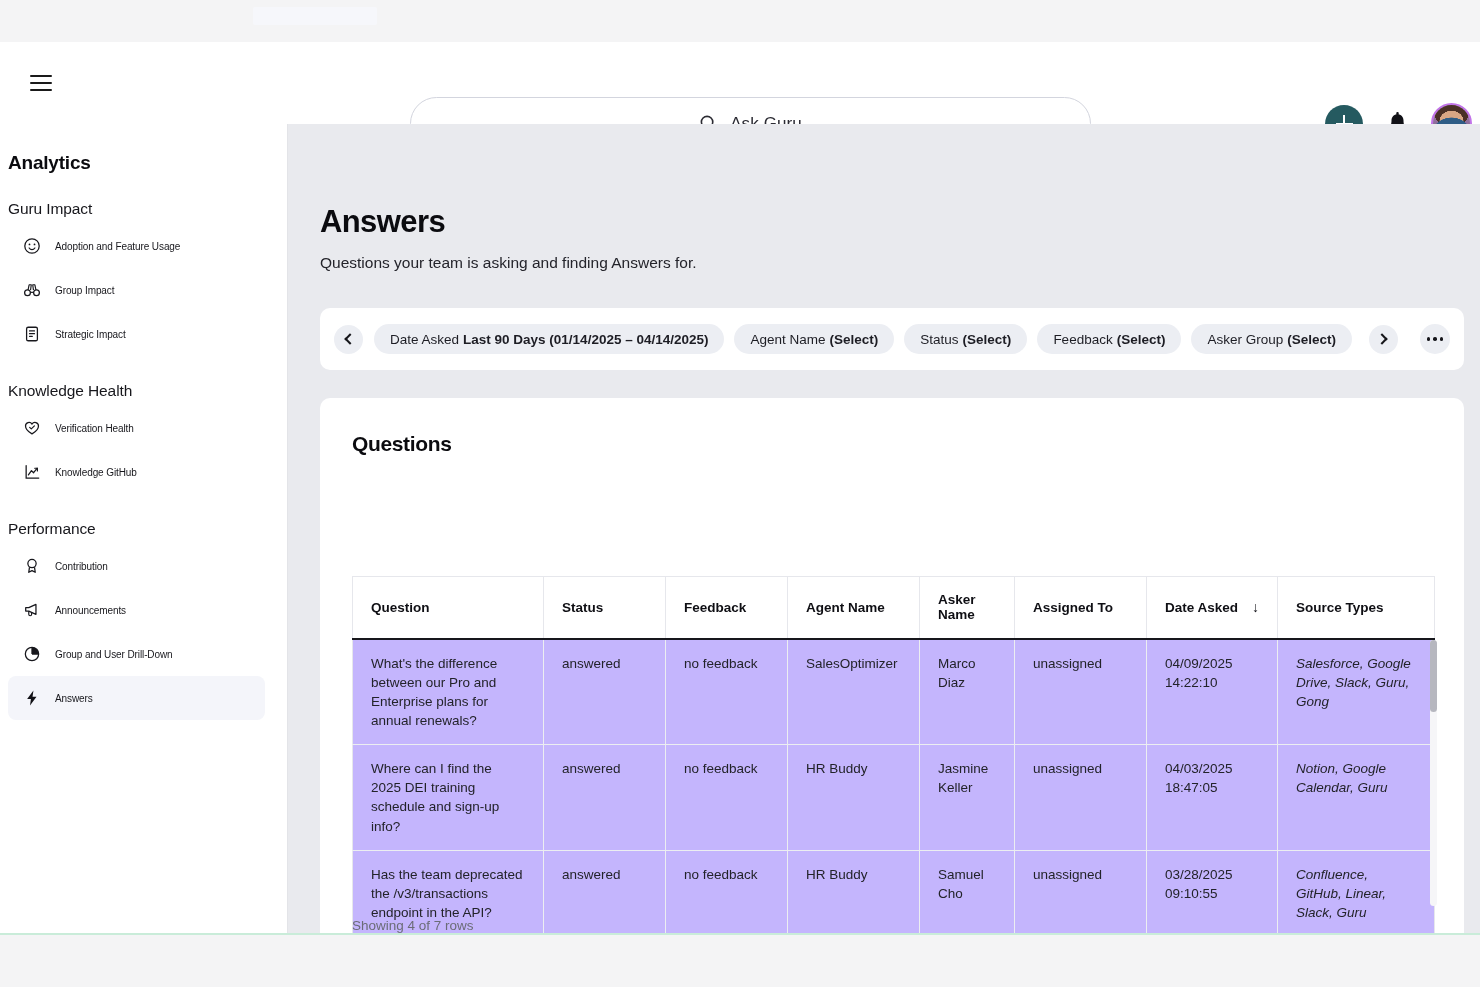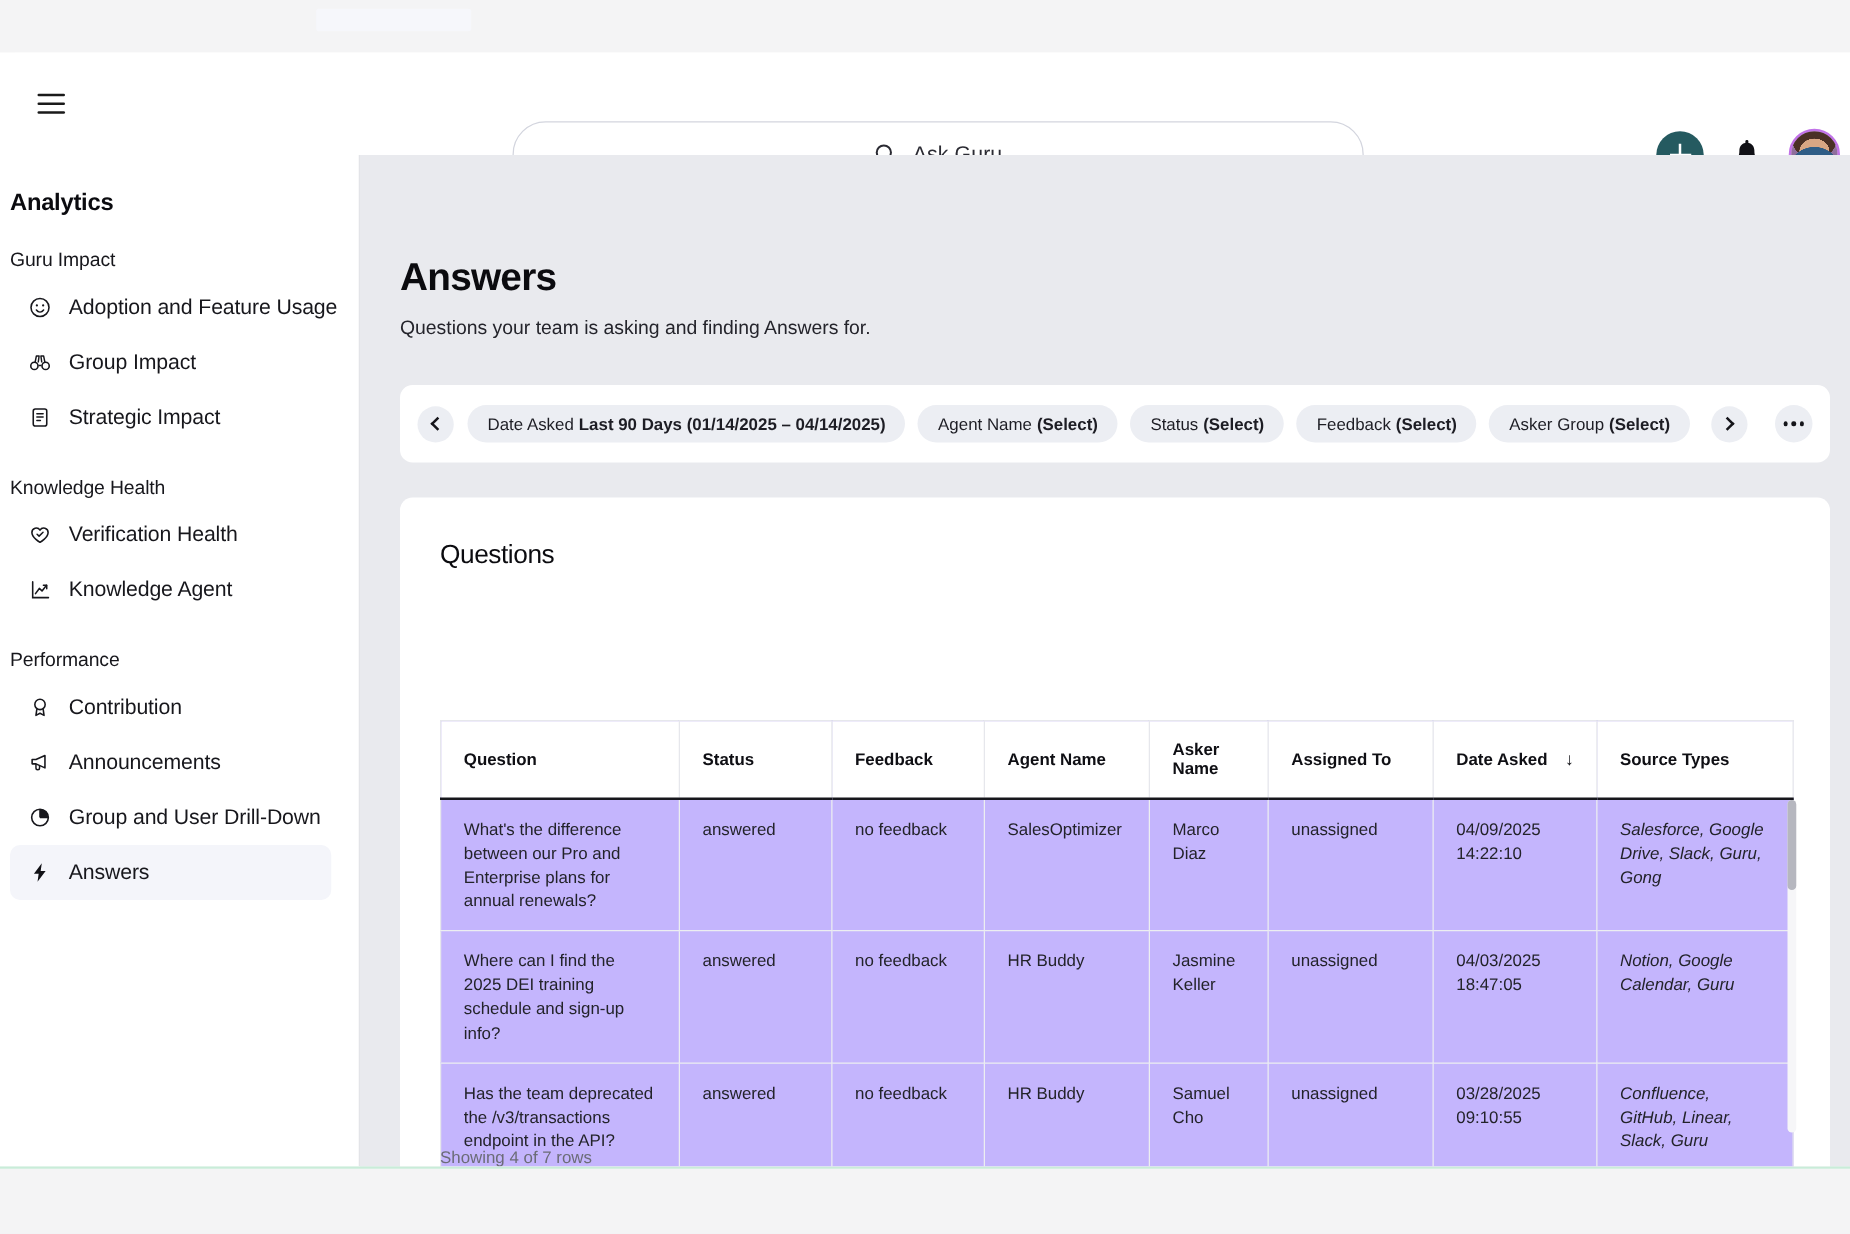--- a/index.html
+++ b/index.html
@@ -111,21 +111,21 @@
   .sidebar-group-label {
     font-size: 15.5px; color: #17171c; padding: 26px 12px 6px 8px; letter-spacing: -.1px;
   }
   .sidebar-item {
     display: flex; align-items: center; gap: 14px;
     height: 44px; margin: 0 22px 0 8px; padding: 0 14px;
     border-radius: 8px; cursor: pointer;
   }
   .sidebar-item.active { background: #f4f5fa; }
   .sidebar-item .icon { width: 19px; height: 19px; display:flex; align-items:center; justify-content:center; flex: none; }
-  .sidebar-item .label { font-size: 17px; color: #17171c; letter-spacing: -.1px; white-space: nowrap; }
+  .sidebar-item .label { font-size: 10px; color: #17171c; letter-spacing: -.1px; white-space: nowrap; }
 
   
   #main {
     position: absolute; left: 288px; top: 82px;
     width: 1192px; height: 811px;
     background: #e9eaee;
     overflow: hidden;
   }
   #page-title {
     font-size: 31px; font-weight: bold; color: #0b0b0f;
@@ -170,21 +170,21 @@
   #filter-more-button i { width: 3.5px; height: 3.5px; border-radius: 50%; background: #15151a; display:block; }
 
   
   #questions-card {
     position: absolute; left: 32px; top: 274px;
     width: 1144px; height: 550px;
     background: #ffffff; border-radius: 10px;
     overflow: hidden;
   }
   #questions-card-title {
-    font-size: 21px; font-weight: normal; color: #0b0b0f;
+    font-size: 21px; font-weight: bold; color: #0b0b0f;
     padding: 34px 0 0 32px; letter-spacing: -.35px;
   }
 
   #table-wrap {
     position: absolute; left: 32px; top: 178px; width: 1084px; height: 332px;
   }
   table#questions-table {
     width: 1082px; border-collapse: collapse; table-layout: fixed;
     border: 1px solid #e6e7ec; background: #c4b5fd;
   }
@@ -318,21 +318,21 @@
     </div>
 
     <div class="sidebar-item">
       <span class="icon">
         <svg width="18" height="18" viewBox="0 0 20 20" fill="none">
           <path d="M3.5 2.8v14h14" stroke="#17171c" stroke-width="1.4" stroke-linecap="round"></path>
           <path d="M6 13.2 9.4 8.6l2.4 2.2 4-5" stroke="#17171c" stroke-width="1.4" stroke-linecap="round" stroke-linejoin="round"></path>
           <path d="M13 5.8h3v3" stroke="#17171c" stroke-width="1.3" stroke-linecap="round" stroke-linejoin="round"></path>
         </svg>
       </span>
-      <span class="label">Knowledge Agent</span>
+      <span class="label">Knowledge GitHub</span>
     </div>
 
     <div class="sidebar-group-label">Performance</div>
 
     <div class="sidebar-item">
       <span class="icon">
         <svg width="18" height="18" viewBox="0 0 20 20" fill="none">
           <circle cx="10" cy="7.3" r="4.6" stroke="#17171c" stroke-width="1.4"></circle>
           <path d="M7.2 11.4 6.4 17l3.6-1.9 3.6 1.9-.8-5.6" stroke="#17171c" stroke-width="1.4" stroke-linejoin="round"></path>
         </svg>

